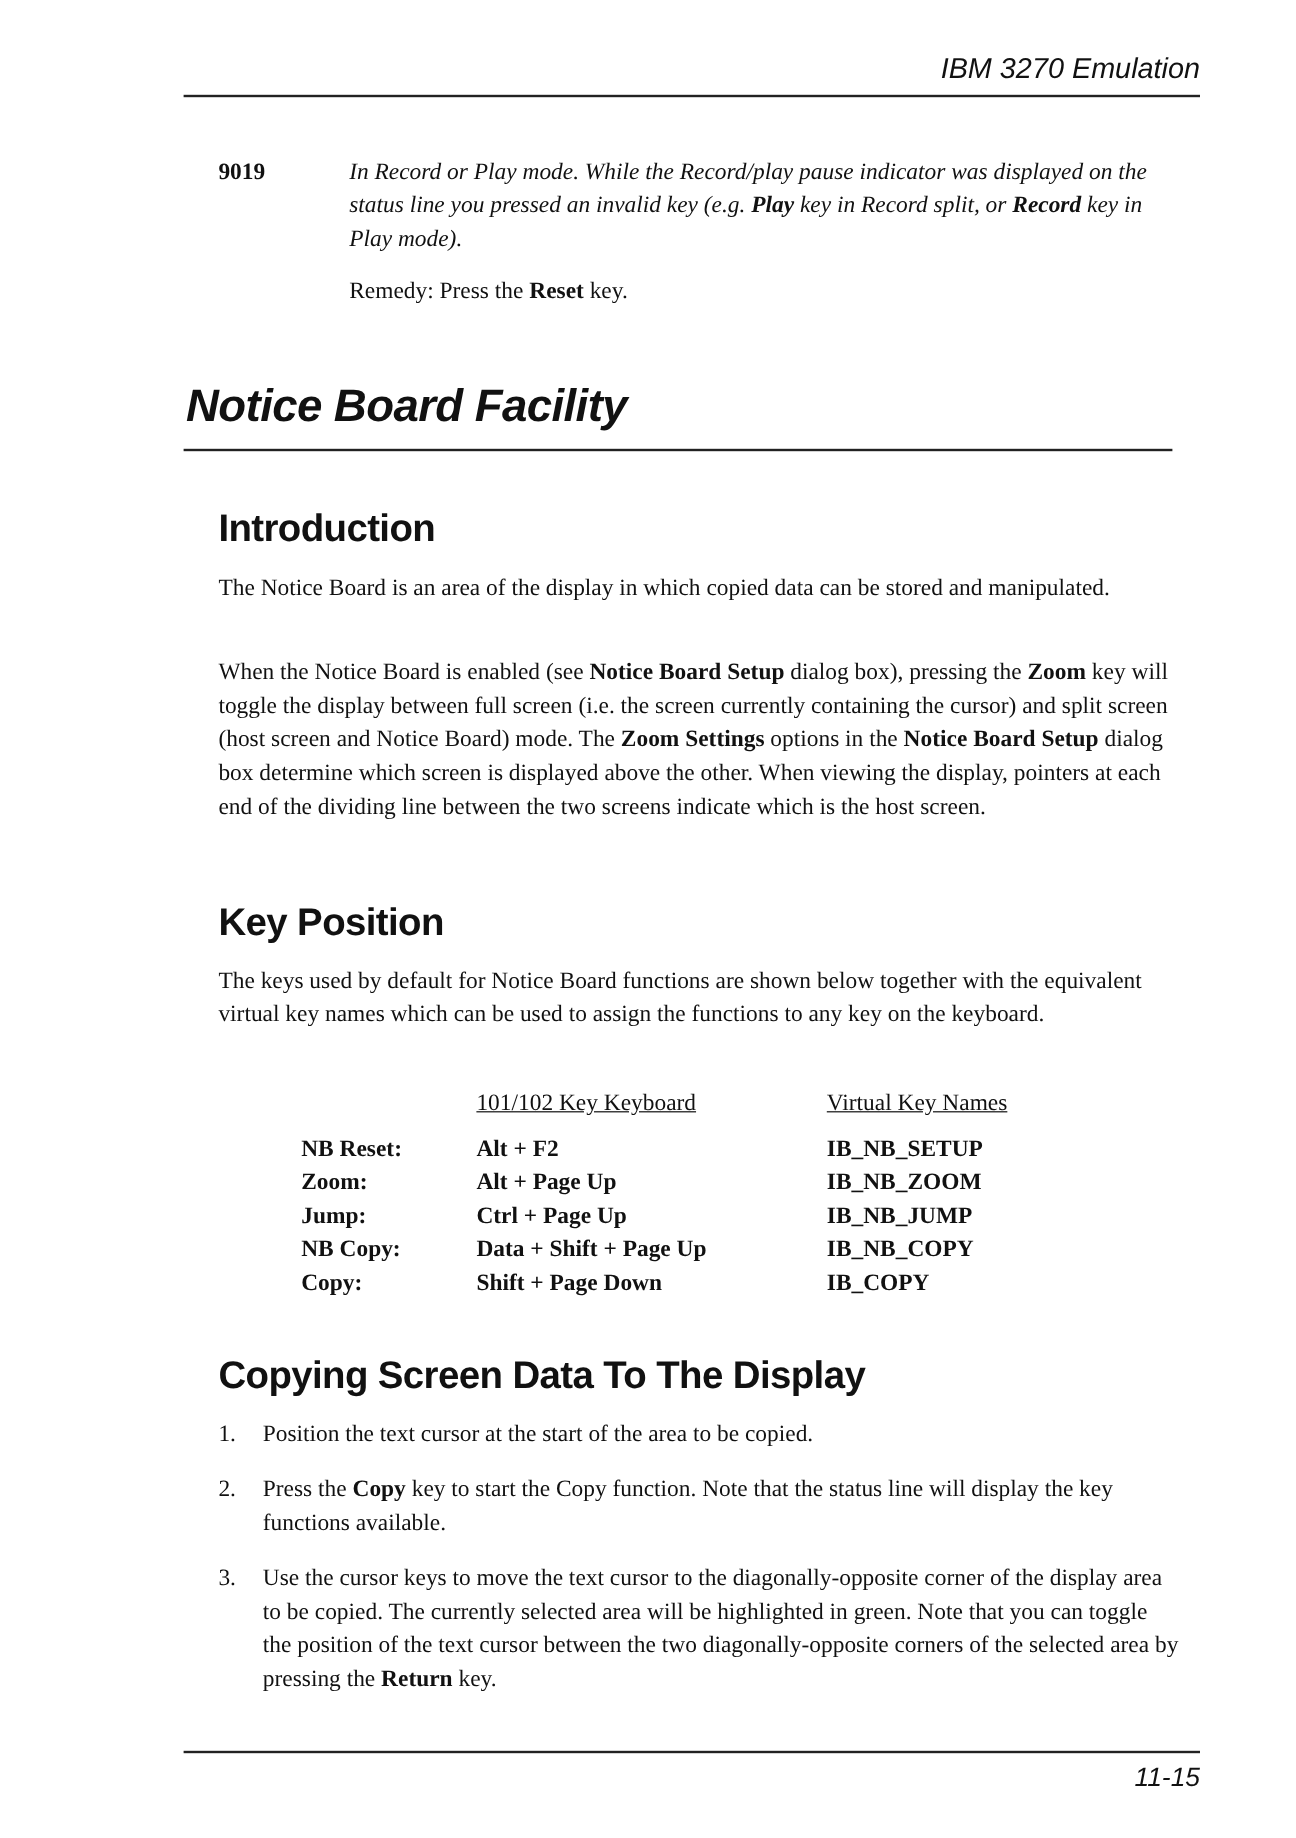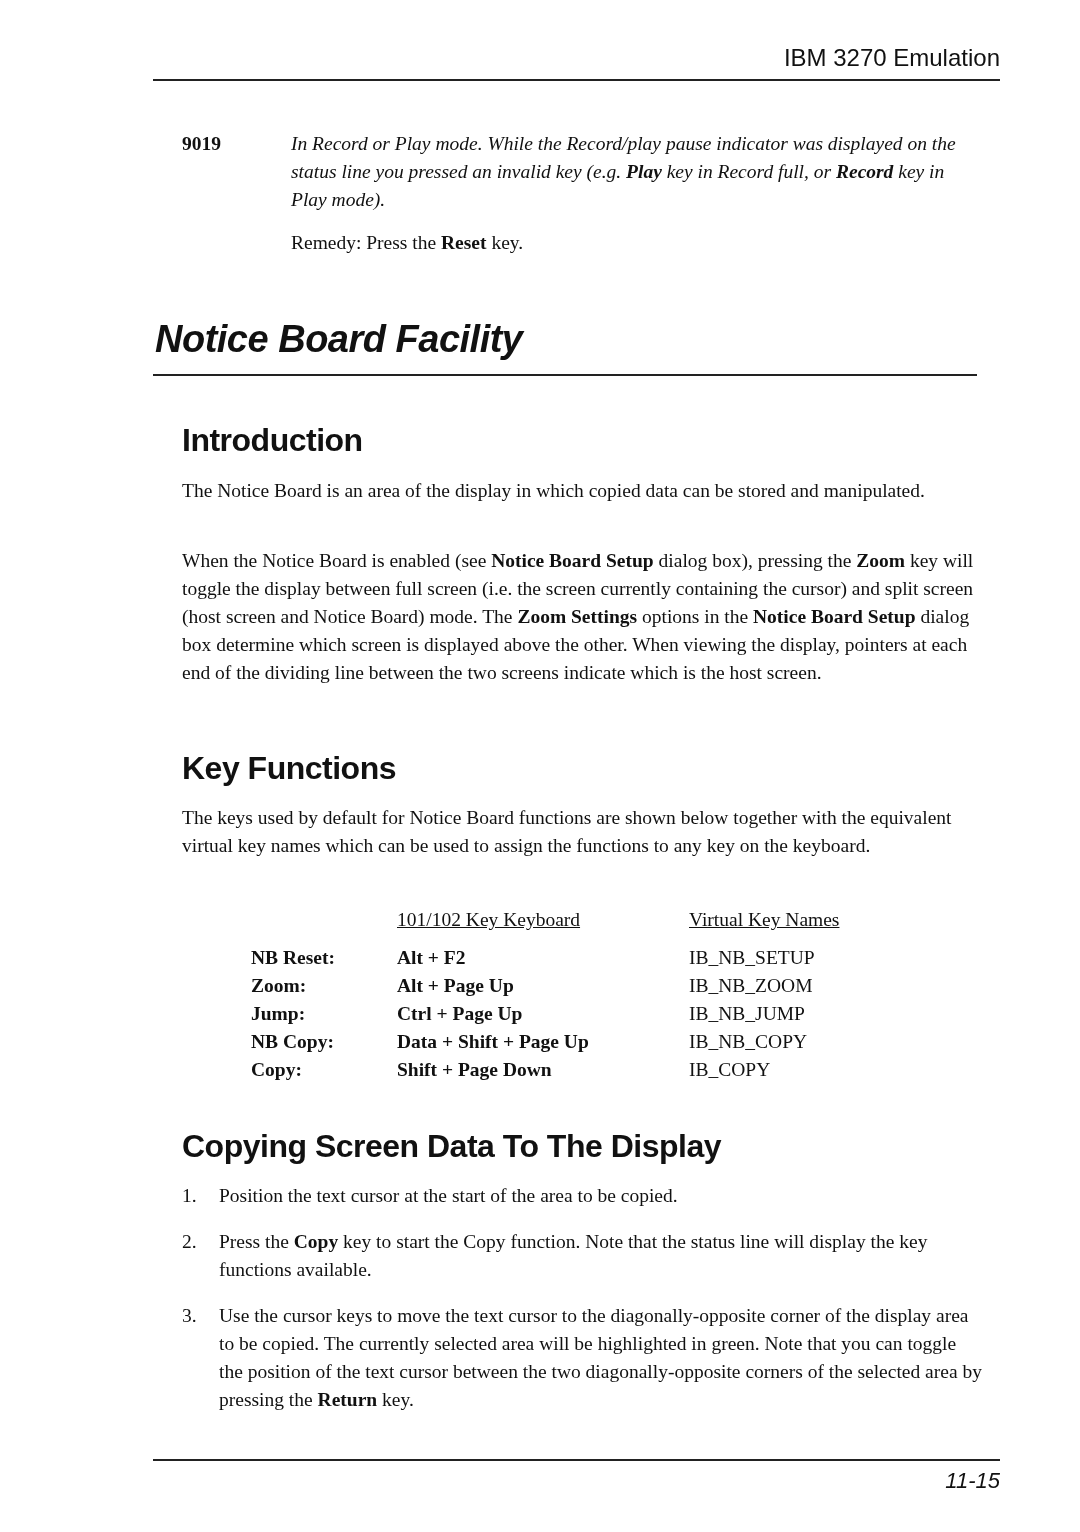--- a/index.html
+++ b/index.html
@@ -1,63 +1,63 @@
 <!DOCTYPE html>
 <html><head>
 <meta charset="utf-8">
 <style>
   html, body { margin:0; padding:0; background:#ffffff; }
   body { width:1080px; height:1532px; position:relative; overflow:hidden; color:#111; font-family:"Liberation Serif", serif; }
   .abs { position:absolute; }
-  .hdr-title { right:80px; top:44px; font-family:"Liberation Sans", sans-serif; font-size:24px;text-align:center; }
+  .hdr-title { right:80px; top:44px; font-family:"Liberation Sans", sans-serif; font-style:italic; font-size:24px;text-align:center; }
   .hr { position:absolute; background:#222; height:2px; }
   .serif { font-family:"Liberation Serif", serif; font-size:19.5px; line-height:28px; }
   .err-code { left:182px; top:130px; font-weight:bold; }
   .err-text { left:291px; top:130px; width:680px; font-style:italic; }
   .remedy { left:291px; top:229px; }
   h1 { position:absolute; left:155px; top:318px; margin:0; font-family:"Liberation Sans", sans-serif; font-weight:bold; font-style:italic; font-size:38px; letter-spacing:-0.5px; }
   h2 { position:absolute; left:182px; margin:0; font-family:"Liberation Sans", sans-serif; font-weight:bold; font-size:32px; letter-spacing:-0.5px; }
   p.para { position:absolute; left:182px; width:800px; margin:0; }
   b { font-weight:bold; }
   .tbl { position:absolute; left:251px; top:906px; }
   .tbl .row { display:flex; height:28px; align-items:center; }
   .tbl .c1 { width:146px; font-weight:bold; }
   .tbl .c2 { width:292px; font-weight:bold; }
-  .tbl .c3 { font-weight:normal; }
+  .tbl .c3 { font-weight:bold; }
   .tbl .hrow .c2, .tbl .hrow .c3 { font-weight:normal; text-decoration:underline; }
   .tbl .hrow { margin-bottom:10px; }
   ol.steps { position:absolute; left:182px; top:1182px; width:800px; margin:0; padding:0; list-style:none; }
   ol.steps li { display:flex; margin-bottom:18px; }
   ol.steps .num { width:37px; flex:none; }
   .pgnum { right:80px; top:1468px; font-family:"Liberation Sans", sans-serif; font-style:italic; font-size:22px; }
 </style>
 </head>
 <body>
 
 <div class="abs hdr-title">IBM 3270 Emulation</div>
 <div class="hr" style="left:153px; top:79px; width:847px;"></div>
 
 <div class="abs serif err-code">9019</div>
 <div class="abs serif err-text">
-  <span>In Record or Play mode. While the Record/play pause indicator was displayed on the status line you pressed an invalid key (e.g. </span><b>Play</b><span> key in Record full, or </span><b>Record</b><span> key in Play mode).</span>
+  <span>In Record or Play mode. While the Record/play pause indicator was displayed on the status line you pressed an invalid key (e.g. </span><b>Play</b><span> key in Record split, or </span><b>Record</b><span> key in Play mode).</span>
 </div>
 <div class="abs serif remedy">
   <span>Remedy: Press the </span><b>Reset</b><span> key.</span>
 </div>
 
 <h1>Notice Board Facility</h1>
 <div class="hr" style="left:153px; top:374px; width:824px;"></div>
 
 <h2 style="top:422px;">Introduction</h2>
 <p class="para serif" style="top:477px;">The Notice Board is an area of the display in which copied data can be stored and manipulated.</p>
 <p class="para serif" style="top:547px;">
   <span>When the Notice Board is enabled (see </span><b>Notice Board Setup</b><span> dialog box), pressing the </span><b>Zoom</b><span> key will toggle the display between full screen (i.e. the screen currently containing the cursor) and split screen (host screen and Notice Board) mode. The </span><b>Zoom Settings</b><span> options in the </span><b>Notice Board Setup</b><span> dialog box determine which screen is displayed above the other. When viewing the display, pointers at each end of the dividing line between the two screens indicate which is the host screen.</span>
 </p>
 
-<h2 style="top:750px;">Key Functions</h2>
+<h2 style="top:750px;">Key Position</h2>
 <p class="para serif" style="top:804px;">The keys used by default for Notice Board functions are shown below together with the equivalent virtual key names which can be used to assign the functions to any key on the keyboard.</p>
 
 <div class="tbl serif">
   <div class="row hrow">
     <span class="c1"></span>
     <span class="c2">101/102 Key Keyboard</span>
     <span class="c3">Virtual Key Names</span>
   </div>
   <div class="row">
     <span class="c1">NB Reset:</span>

